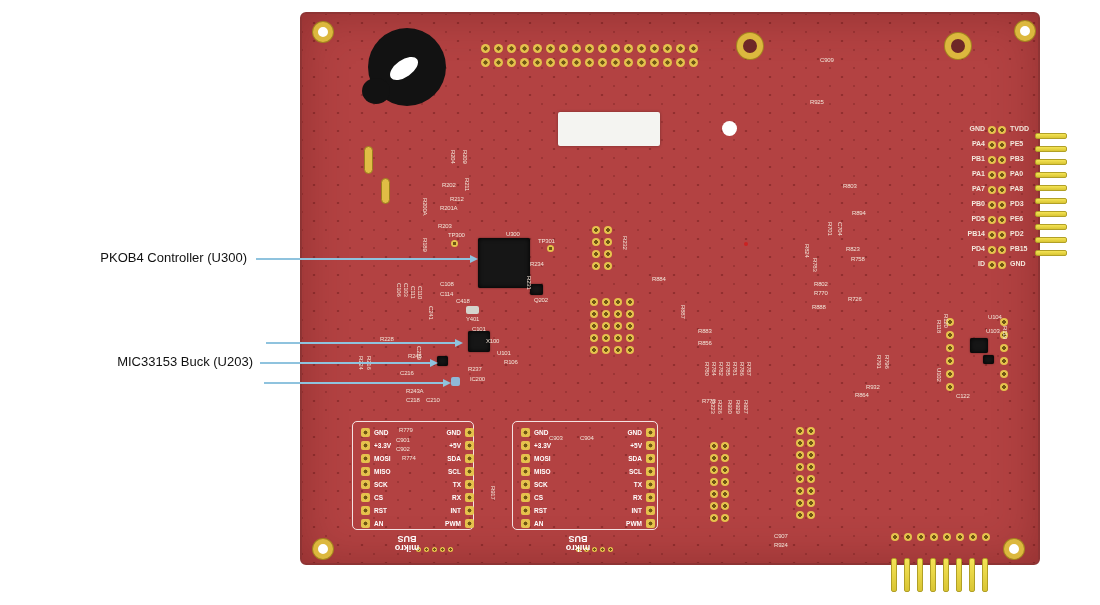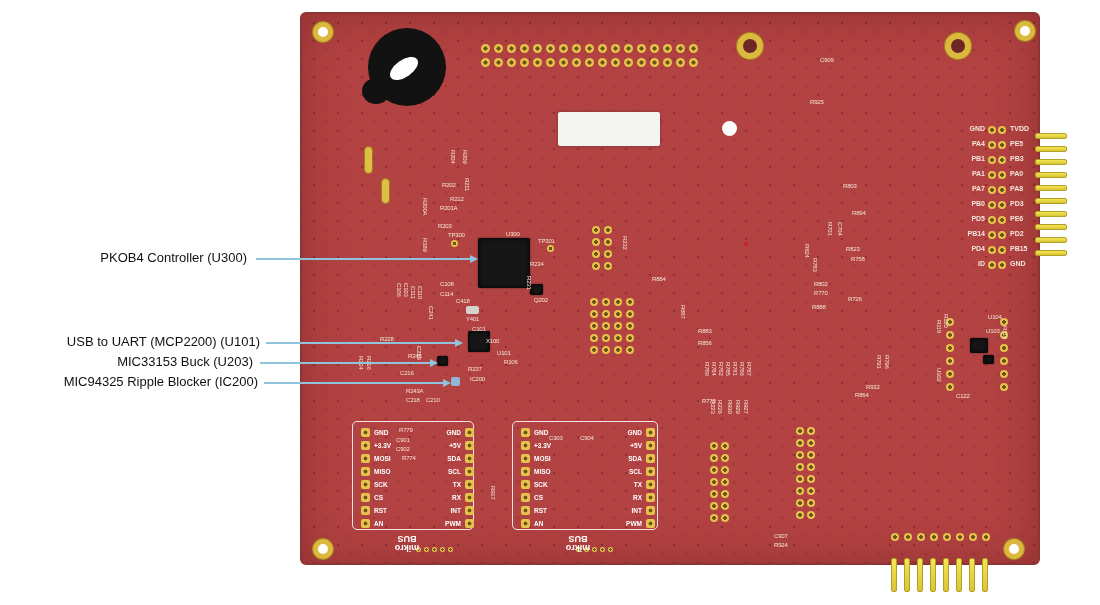--- a/index.html
+++ b/index.html
@@ -431,22 +431,20 @@
     <div class="mb-label" style="left: 605px; top: 507px; width: 37px; text-align: right;">INT</div>
     <div class="sqpad" style="left: 521px; top: 519px;"></div>
     <div class="mb-label" style="left: 534px; top: 520px;">AN</div>
     <div class="sqpad" style="left: 646px; top: 519px;"></div>
     <div class="mb-label" style="left: 605px; top: 520px; width: 37px; text-align: right;">PWM</div>
     <div class="logo" style="left: 557.5px; top: 534px; width: 40px;">mikro
 BUS</div>
     <div class="callout-label" style="right: 853px; top: 250px;">PKOB4 Controller (U300)</div>
     <div class="callout-line" style="left: 256px; top: 258px; width: 214px;"></div>
     <div class="callout-arrow" style="left: 470px; top: 255px;"></div>
-    <div class="callout-label" style="right: 840px; top: 334px;">USB to UART (MCP2200) (U101)</div>
     <div class="callout-line" style="left: 266px; top: 342px; width: 189px;"></div>
     <div class="callout-arrow" style="left: 455px; top: 339px;"></div>
     <div class="callout-label" style="right: 847px; top: 354px;">MIC33153 Buck (U203)</div>
     <div class="callout-line" style="left: 260px; top: 362px; width: 170px;"></div>
     <div class="callout-arrow" style="left: 430px; top: 359px;"></div>
-    <div class="callout-label" style="right: 842px; top: 374px;">MIC94325 Ripple Blocker (IC200)</div>
     <div class="callout-line" style="left: 264px; top: 382px; width: 179px;"></div>
     <div class="callout-arrow" style="left: 443px; top: 379px;"></div>
   </div>
 
 </body></html>

